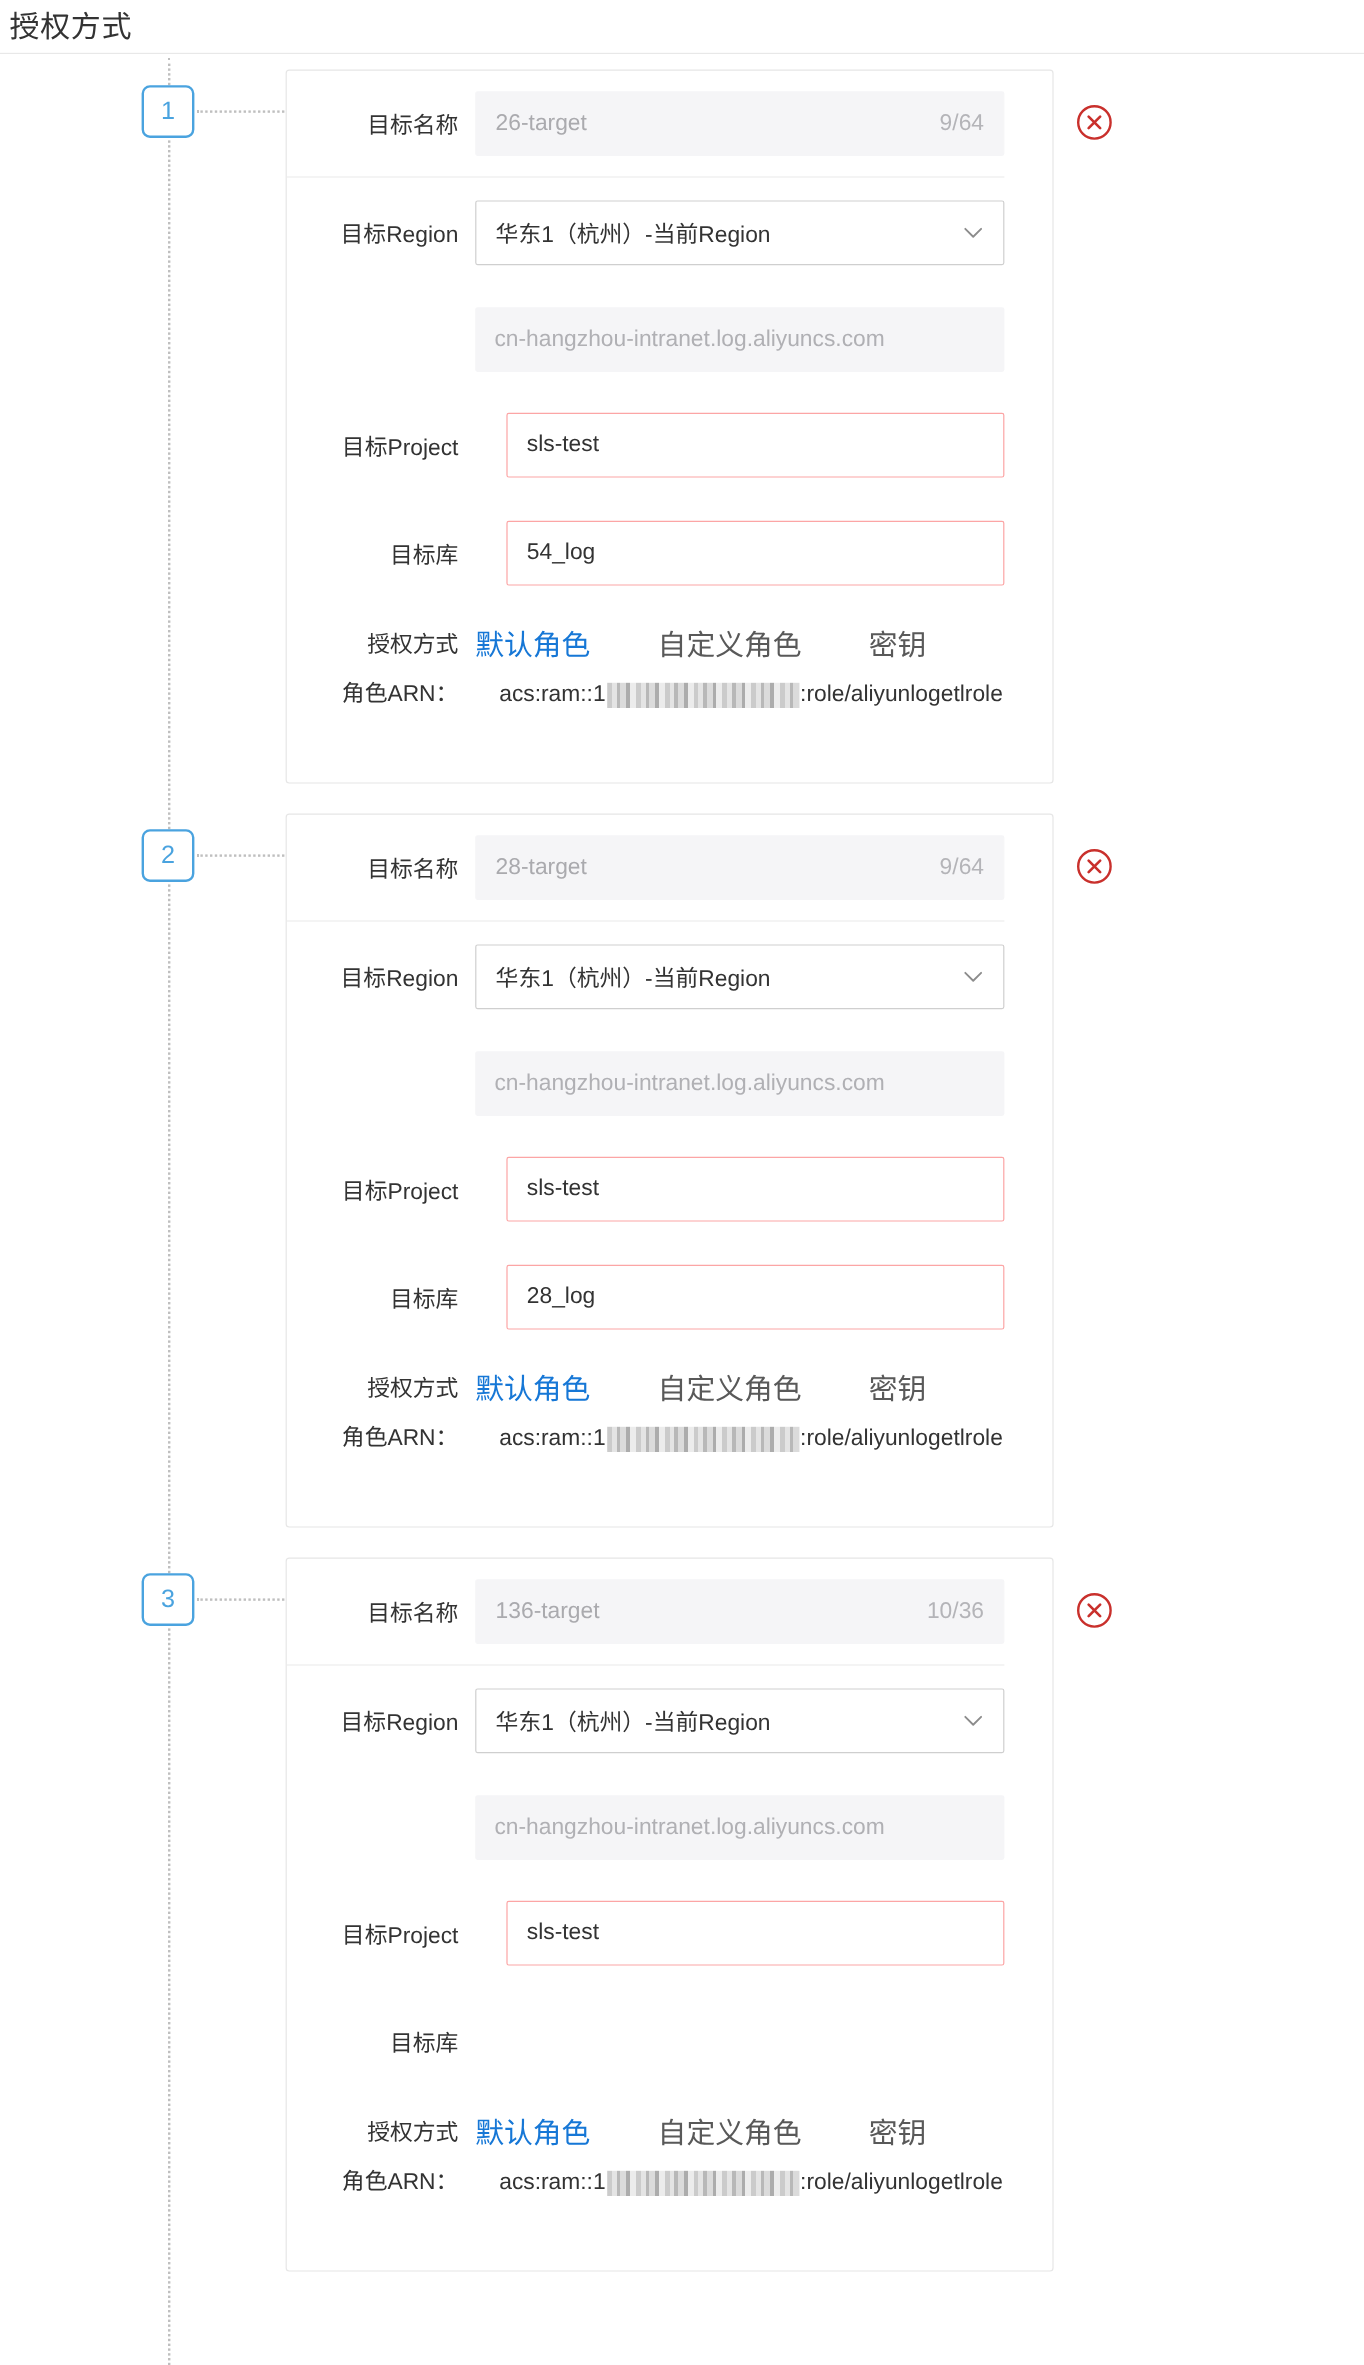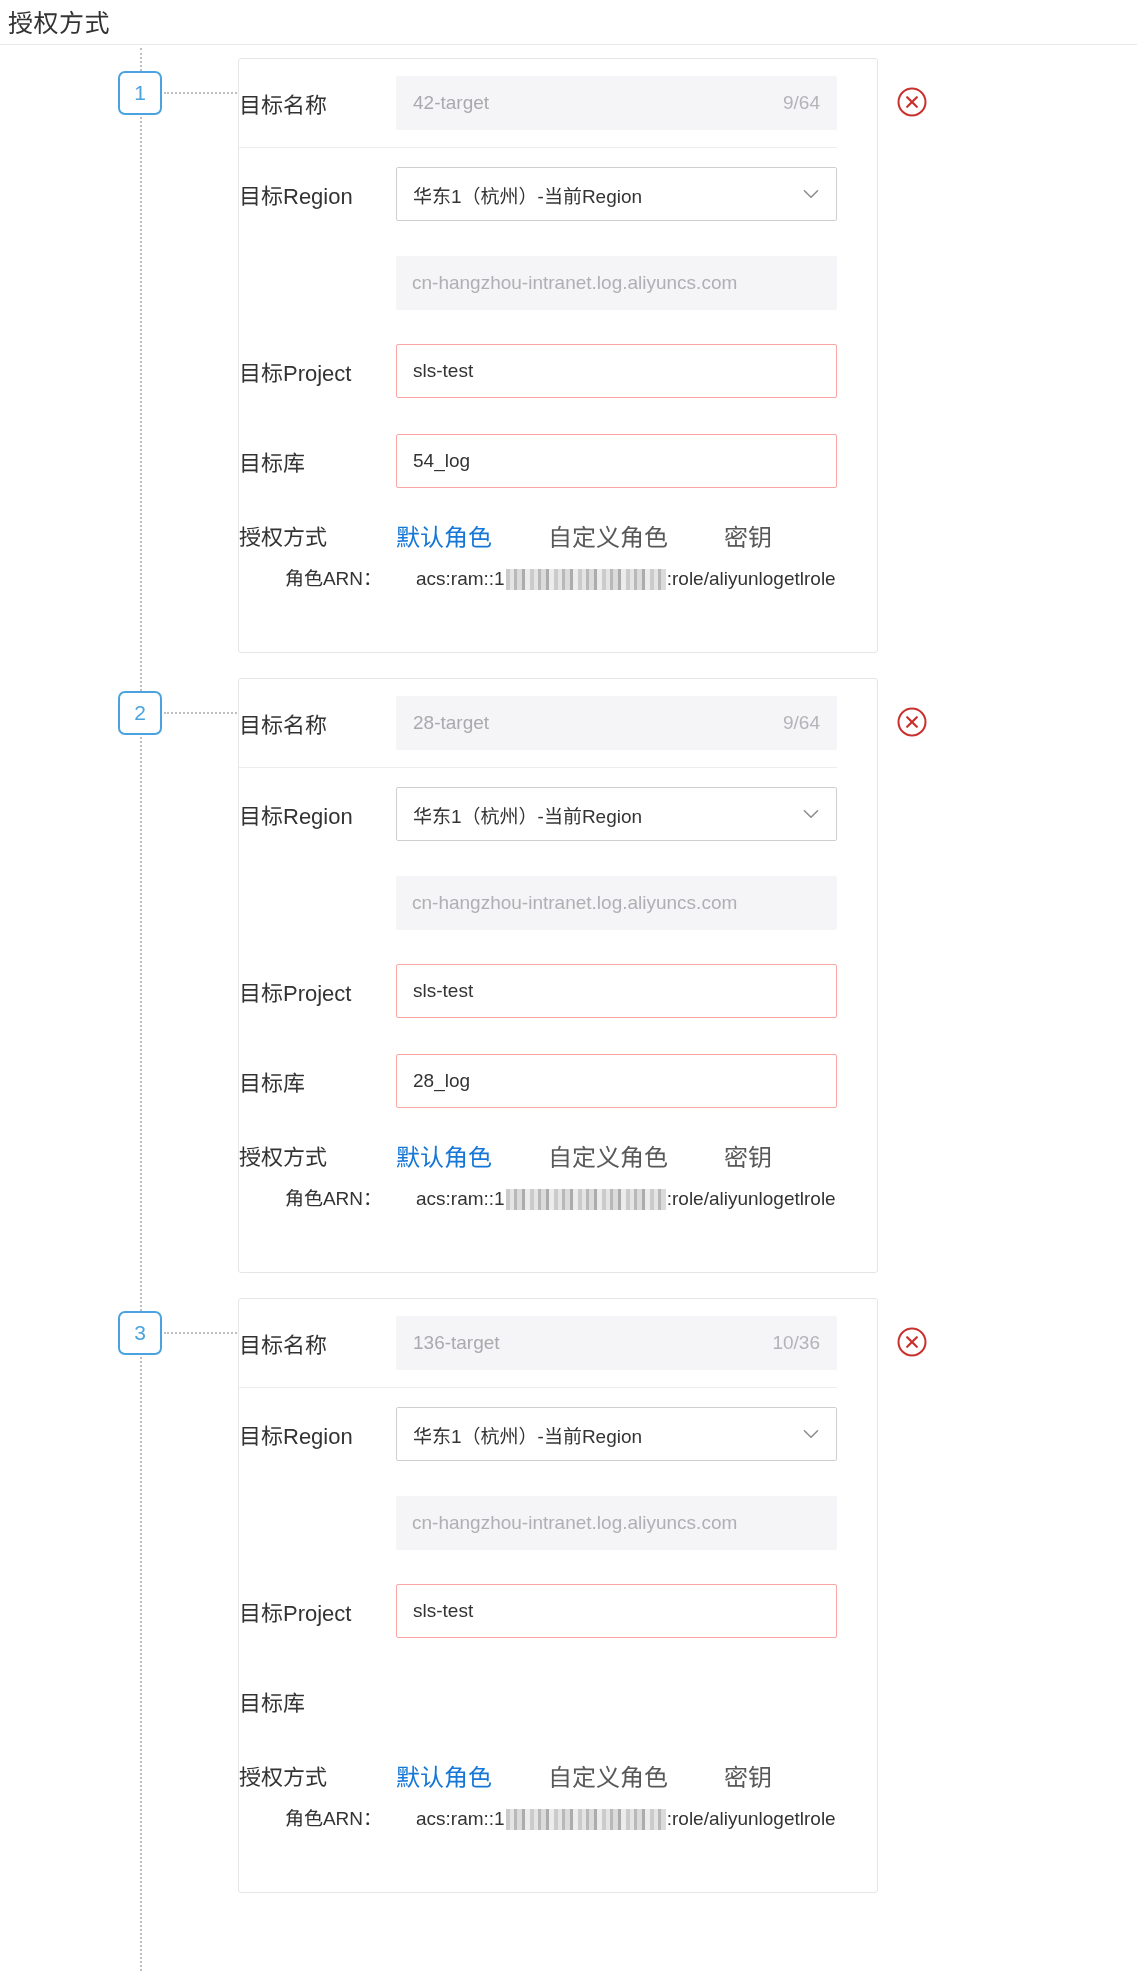--- a/index.html
+++ b/index.html
@@ -124,21 +124,22 @@
   .row-name {
     height: 88px;
     border-bottom: 1px solid #ededed;
   }
 
   .row-label {
     width: 157px;
     min-width: 157px;
     padding-right: 14px;
     box-sizing: border-box;
-    font-size: 22px;
+    text-align: right;
+    font-size: 19px;
     color: #333333;
     white-space: nowrap;
   }
 
   .field {
     flex: 1;
     box-sizing: border-box;
   }
 
   
@@ -205,20 +206,21 @@
     padding: 0 16px;
     box-sizing: border-box;
     color: #b0b0b4;
     font-size: 19px;
     white-space: nowrap;
     overflow: hidden;
   }
 
   .row-input {
     height: 90px;
+    gap: 26px;
   }
   .input-text {
     height: 54px;
     background: #ffffff;
     border: 1px solid #fca5a5;
     border-radius: 2px;
     display: flex;
     align-items: center;
     padding: 0 16px;
     box-sizing: border-box;
@@ -325,21 +327,21 @@
       </svg>
     </div>
 
     <div class="card">
       <div class="card-inner">
 
         <div class="row row-name">
           <div class="row-label">目标名称</div>
           <div class="field">
             <div class="input-disabled">
-              <span class="val">42-target</span>
+              <span class="val">26-target</span>
               <span class="counter">9/64</span>
             </div>
           </div>
         </div>
 
         <div class="row row-region">
           <div class="row-label">目标Region</div>
           <div class="field">
             <div class="select">
               <span class="sel-val">华东1（杭州）-当前Region</span>

